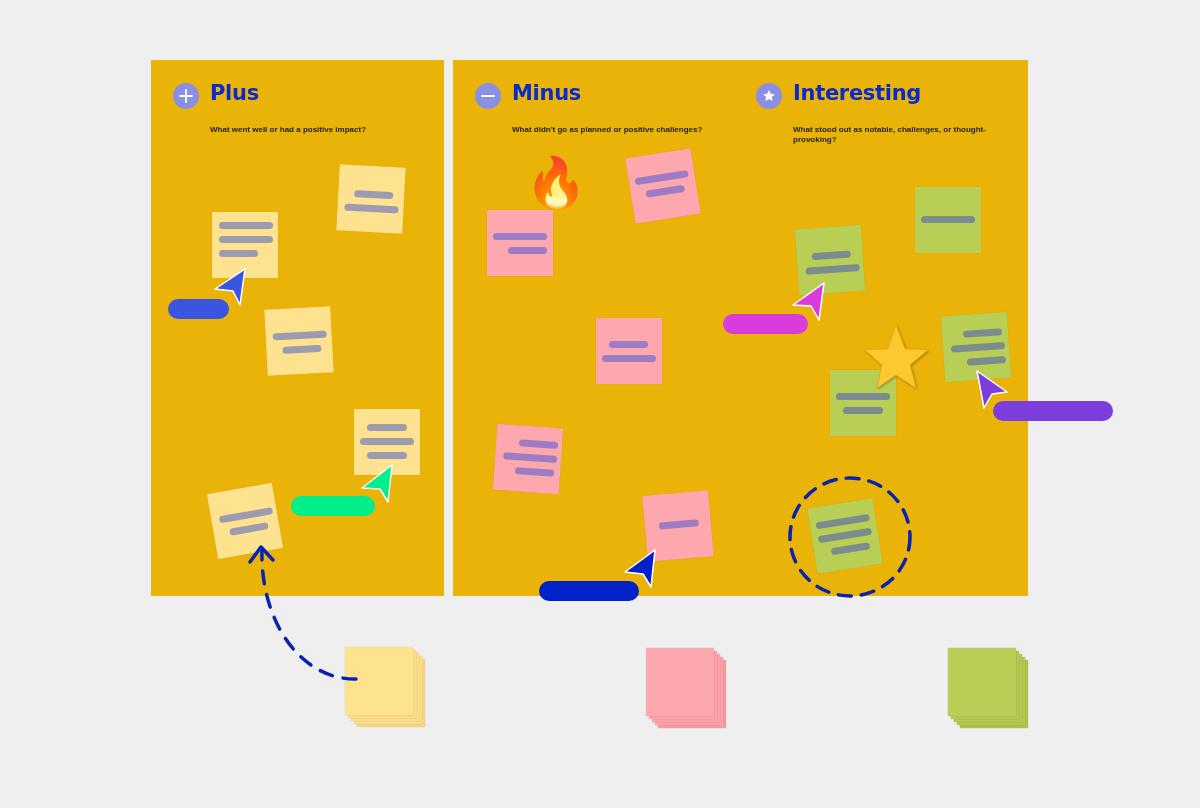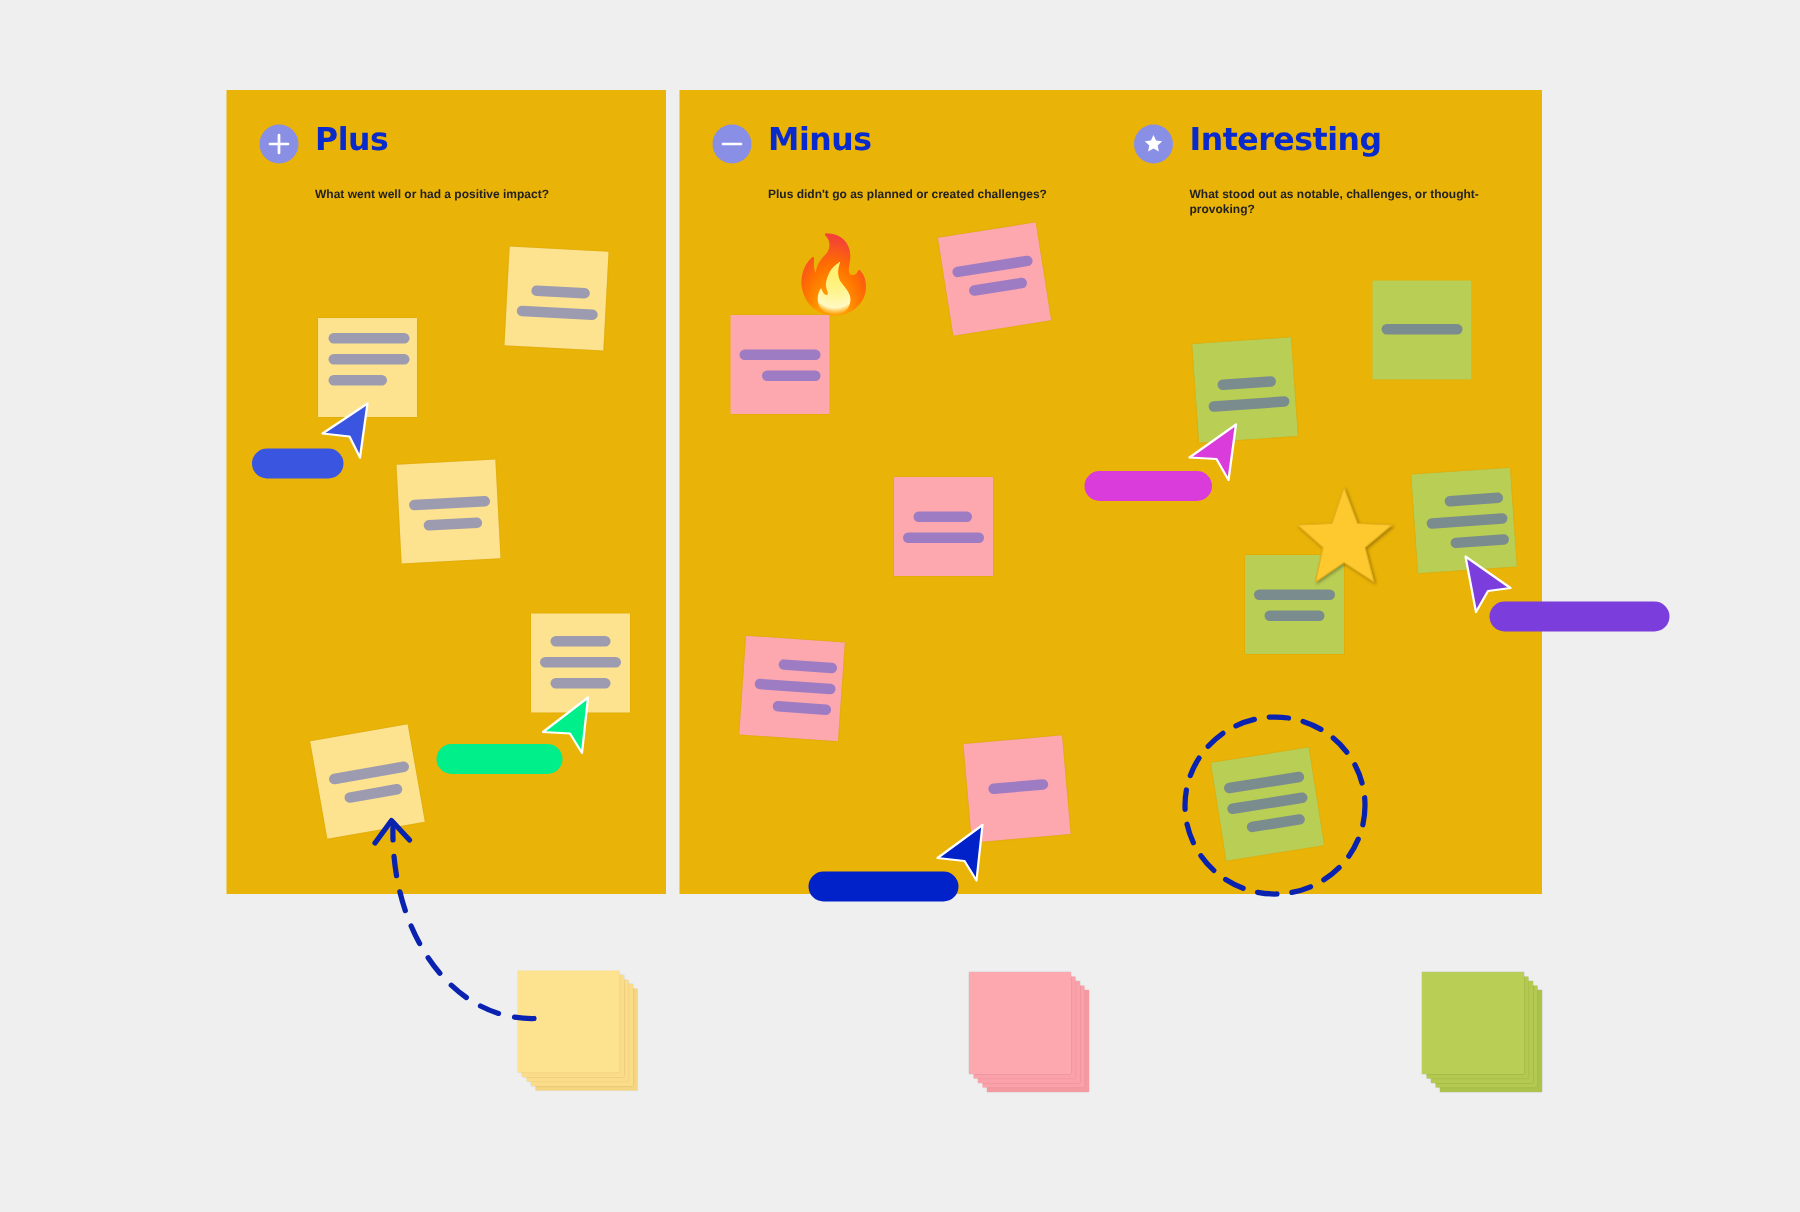--- a/index.html
+++ b/index.html
@@ -40,21 +40,21 @@
 </div>
 
 <div class="panel" style="left:453px; width:294px;padding-left:37px;">
   <div class="panel-head">
     <div class="head-icon">
       <svg width="16" height="16" viewBox="0 0 16 16">
           <path d="M2 8h12" stroke="#fff" stroke-width="1.8" stroke-linecap="round"></path>
         </svg>
     </div>
     <div class="head-title">Minus</div>
-    <div class="head-sub">Plus didn't go as planned or created challenges?</div>
+    <div class="head-sub">What didn't go as planned or positive challenges?</div>
   </div>
 </div>
 
 <div class="panel" style="left:734px; width:294px;">
   <div class="panel-head">
     <div class="head-icon">
       <svg width="16" height="16" viewBox="0 0 24 24">
           <path d="M12 3l2.6 5.6 6.1.7-4.5 4.2 1.2 6L12 16.6 6.6 19.5l1.2-6L3.3 9.3l6.1-.7z" fill="#fff"></path>
         </svg>
     </div>

